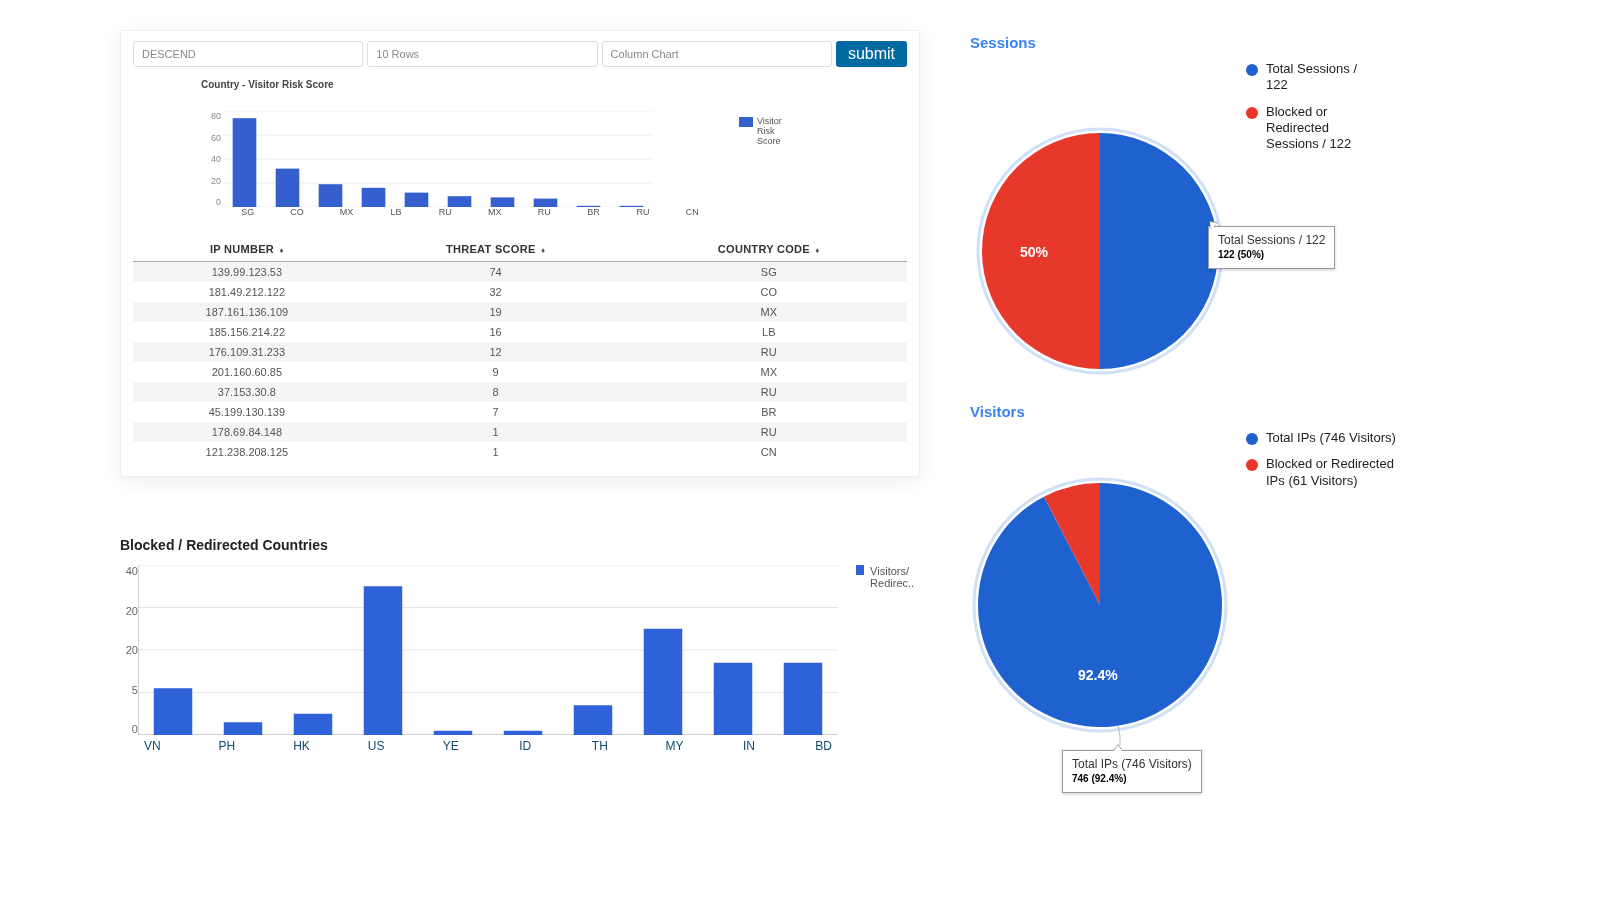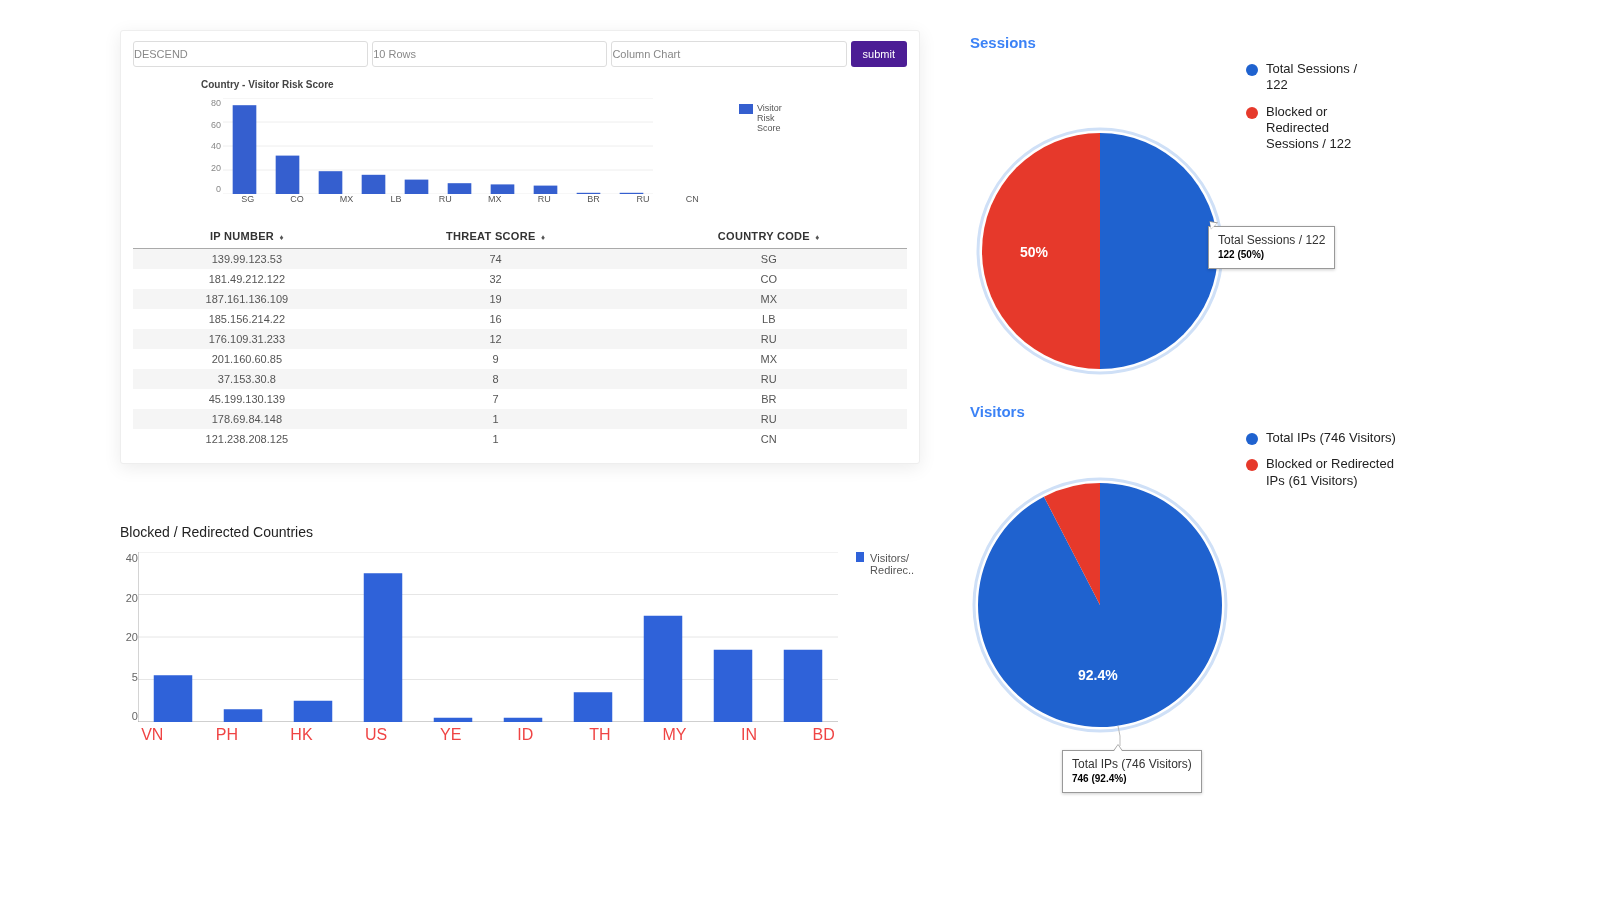--- a/index.html
+++ b/index.html
@@ -48,47 +48,47 @@
   }
   .controls-row {
     display: flex;
     gap: 4px;
     align-items: stretch;
   }
   .sel {
     flex: 1 1 0;
     border: 1px solid #ddd;
     border-radius: 3px;
-    padding: 6px 0;
+    padding: 6px 8px;
     font-size: 11px;
     color: #888;
     background: #fff;
     cursor: pointer;
   }
   .submit-btn {
-    background: #4c1d95;
+    background: #0369a1;
     color: #fff;
     border: none;
     border-radius: 3px;
     padding: 2px 12px;
-    font-size: 11px;
+    font-size: 16px;
     cursor: pointer;
   }
 
   
   .mini-chart-wrap {
     padding: 12px 10px 6px 60px;
     position: relative;
   }
   .mini-chart-title {
     font-size: 10px;
     font-weight: bold;
     color: #444;
     margin-left: 8px;
-    margin-bottom: 8px;
+    margin-bottom: 21px;
   }
   .mini-chart {
     position: relative;
     height: 110px;
     margin-left: 30px;
   }
   .mini-plot {
     position: absolute;
     left: 0; right: 180px; top: 0; bottom: 14px;
   }
@@ -139,21 +139,21 @@
   }
   table.risk tbody tr:nth-child(odd) { background:#f5f5f5; }
   table.risk tbody tr:nth-child(even) { background:#fff; }
 
   
   .second-chart {
     margin-top: 60px;
   }
   .second-title {
     font-size: 14px;
-    font-weight: normal;
+    font-weight: bold;
     color: #222;
     margin-bottom: 12px;
   }
   .bc-wrap {
     display:flex;
   }
   .bc-yaxis {
     width: 30px;
     display:flex; flex-direction:column; justify-content:space-between;
     font-size:11px; color:#666; text-align:right;
@@ -161,21 +161,21 @@
   }
   .bc-plot {
     position:relative;
     width: 700px;
   }
   .bc-plot svg { display:block; }
   .bc-axis { stroke:#aaa; stroke-width:1; }
   .bc-bar { fill:#2f62d9; }
   .bc-x {
     display:flex;
-    font-size:16px; color:#ef4444;
+    font-size:12px; color:#0c4a6e;
     margin-top:4px;
     gap:46px;
   }
   .bc-x span { flex:1; text-align:center; }
   .bc-legend {
     margin-left:18px;
     font-size:11px; color:#555;
     display:flex; gap:6px; align-items:flex-start;
   }
   .bc-legend .swatch{ background:#2f62d9; }

